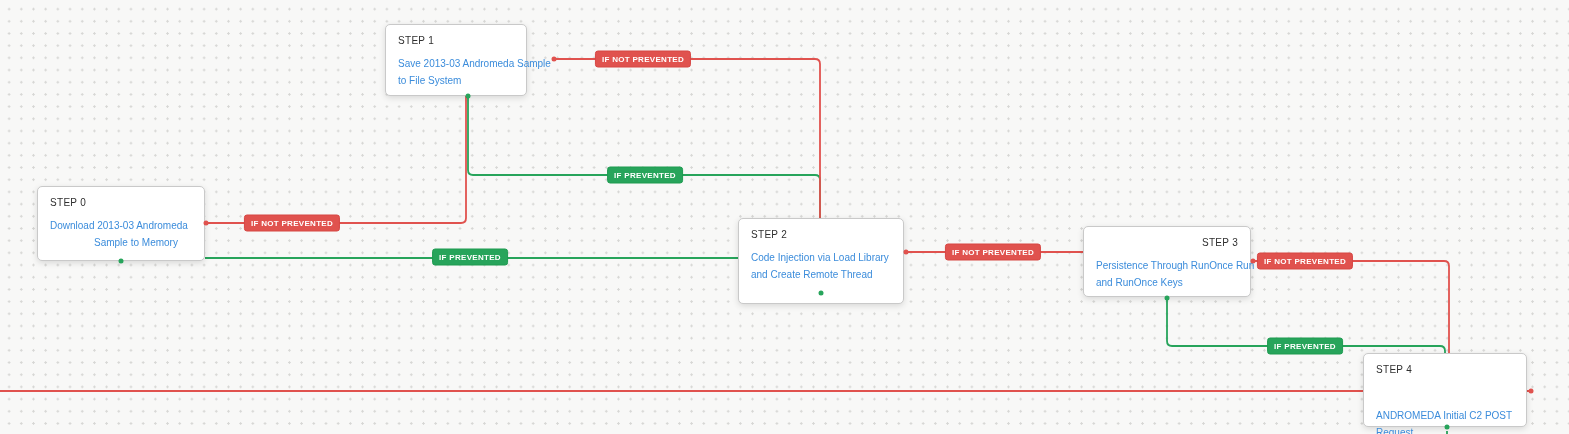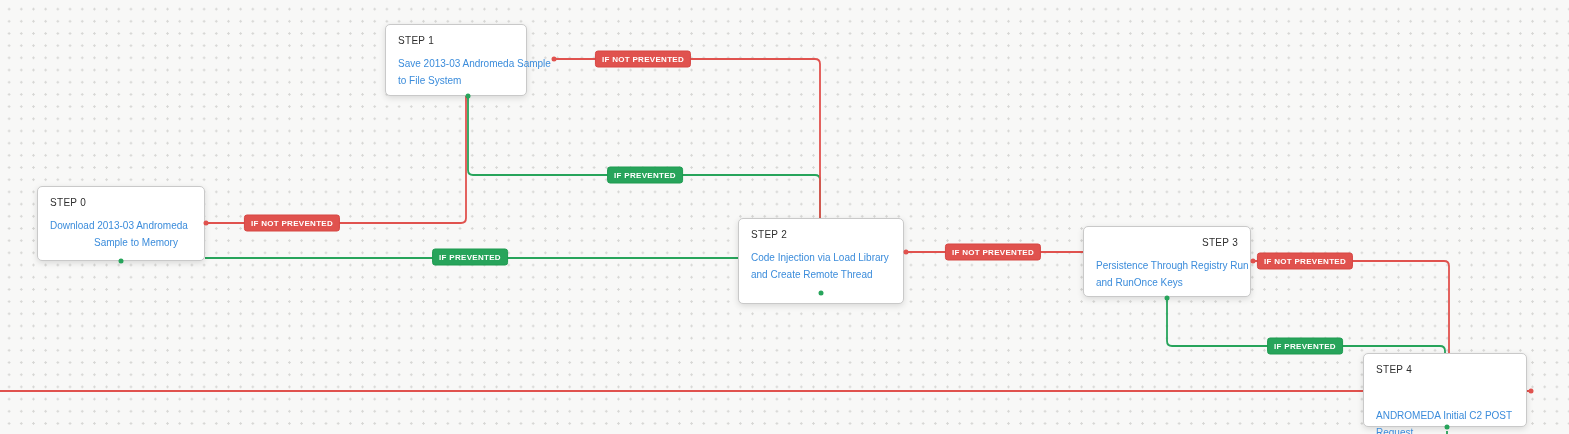--- a/index.html
+++ b/index.html
@@ -70,21 +70,21 @@
     <div class="port" style="left: 468px; top: 96px; background: rgb(39, 164, 91);"></div>
     <div class="node" style="left: 738px; top: 218px; width: 166px; height: 86px;">
       <div class="node-title" style="color: rgb(47, 47, 47);">STEP 2</div>
       <div class="node-label-line" style="color: rgb(59, 140, 219);">Code Injection via Load Library</div>
       <div class="node-label-line" style="color: rgb(59, 140, 219);">and Create Remote Thread</div>
     </div>
     <div class="port" style="left: 906px; top: 252px; background: rgb(224, 82, 78);"></div>
     <div class="port" style="left: 821px; top: 293px; background: rgb(39, 164, 91);"></div>
     <div class="node" style="left: 1083px; top: 226px; width: 168px; height: 71px;">
       <div class="node-title" style="color: rgb(47, 47, 47); text-align: right;">STEP 3</div>
-      <div class="node-label-line" style="color: rgb(59, 140, 219);">Persistence Through Registry Run</div>
+      <div class="node-label-line" style="color: rgb(59, 140, 219);">Persistence Through RunOnce Run</div>
       <div class="node-label-line" style="color: rgb(59, 140, 219);">and RunOnce Keys</div>
     </div>
     <div class="port" style="left: 1253px; top: 261px; background: rgb(224, 82, 78);"></div>
     <div class="port" style="left: 1167px; top: 298px; background: rgb(39, 164, 91);"></div>
     <div class="node" style="left: 1363px; top: 353px; width: 164px; height: 74px;">
       <div class="node-title" style="color: rgb(47, 47, 47);">STEP 4</div>
       <div class="node-label-line" style="color: rgb(59, 140, 219); margin-top: 32px;">ANDROMEDA Initial C2 POST</div>
       <div class="node-label-line" style="color: rgb(59, 140, 219);">Request</div>
     </div>
     <div class="port" style="left: 1531px; top: 391px; background: rgb(224, 82, 78);"></div>

